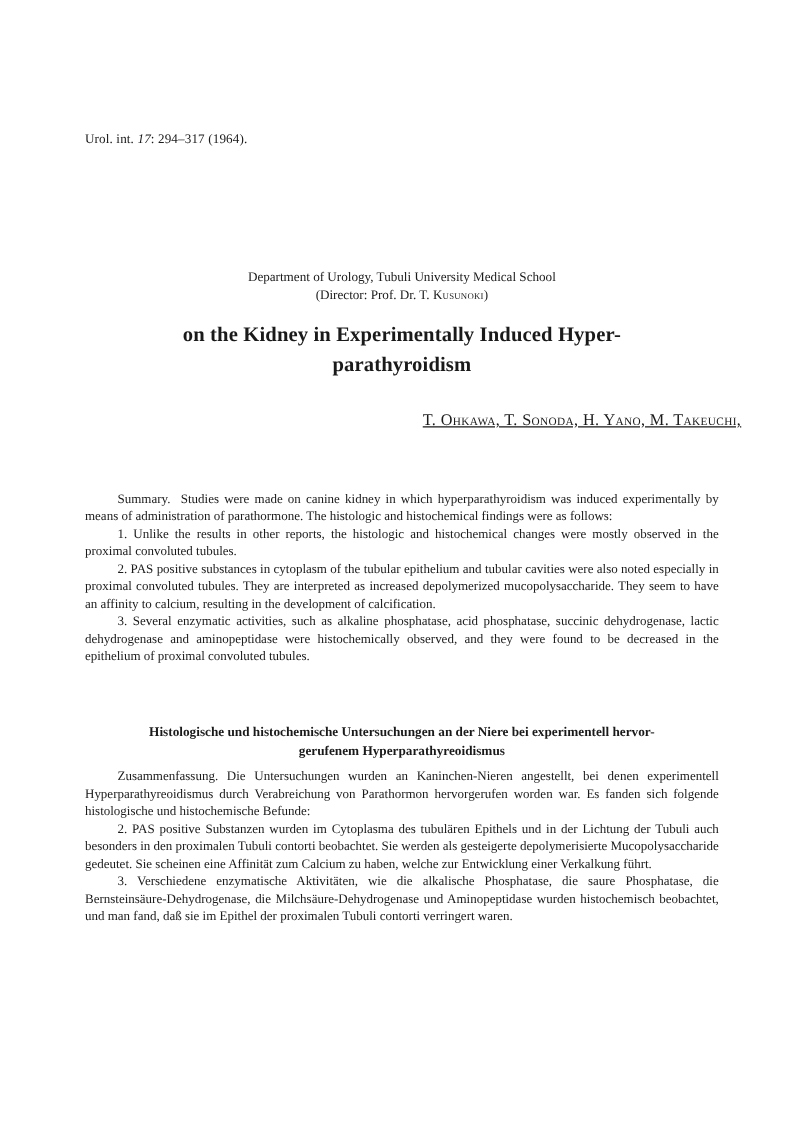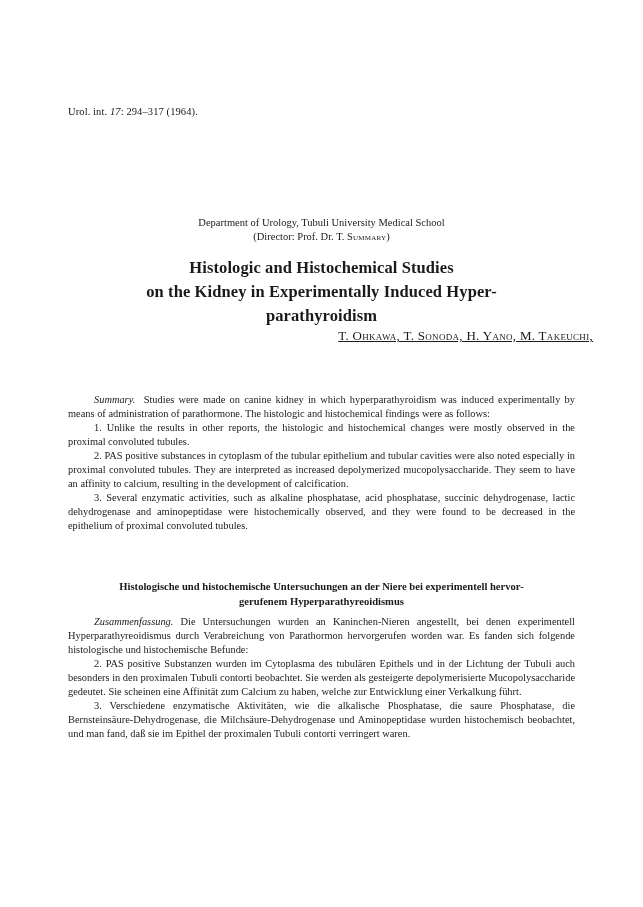--- a/index.html
+++ b/index.html
@@ -91,21 +91,20 @@
     text-align: justify;
     text-justify: inter-word;
   }
   #summary-block { top: 393px; }
   #german-block  { top: 615px; }
   .body-block p {
     margin: 0;
     text-indent: 26px;
   }
   .lead {
-    font-style: italic;
   }
   
   .de-heading {
     position: absolute;
     left: 68px;
     top: 580px;
     width: 507px;
     text-align: center;
     font-weight: bold;
     font-size: 10.6px;
@@ -124,25 +123,24 @@
 
 <div class="page">
 
   <div class="citation">
     <span>Urol. int.</span>
     <span class="vol">17</span><span>: 294–317 (1964).</span>
   </div>
 
   <div class="affiliation">
     <span>Department of Urology, Tubuli University Medical School</span>
-    <span class="director"><span>(Director: Prof. Dr. T. </span><span class="smallcaps">Summary</span><span>)</span></span>
+    <span class="director"><span>(Director: Prof. Dr. T. </span><span class="smallcaps">Kusunoki</span><span>)</span></span>
   </div>
 
   <div class="title">
-    <span class="line">Histologic and Histochemical Studies</span>
     <span class="line">on the Kidney in Experimentally Induced Hyper-</span>
     <span class="line">parathyroidism</span>
   </div>
 
   <div class="authors">
     <span class="line">T. Ohkawa, T. Sonoda, H. Yano, M. Takeuchi,</span>
   </div>
 
   <div class="body-block" id="summary-block">
     <p><span class="lead">Summary.</span>&nbsp; <span>Studies were made on canine kidney in which hyperparathyroidism was induced experimentally by means of administration of parathormone. The histologic and histochemical findings were as follows:</span></p>

